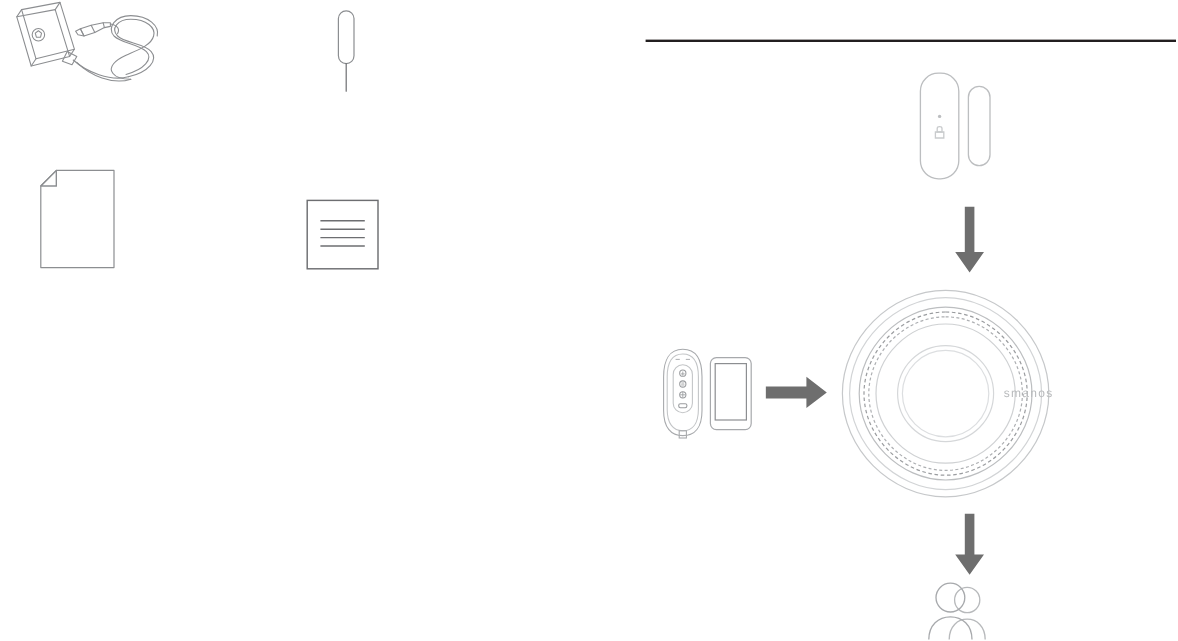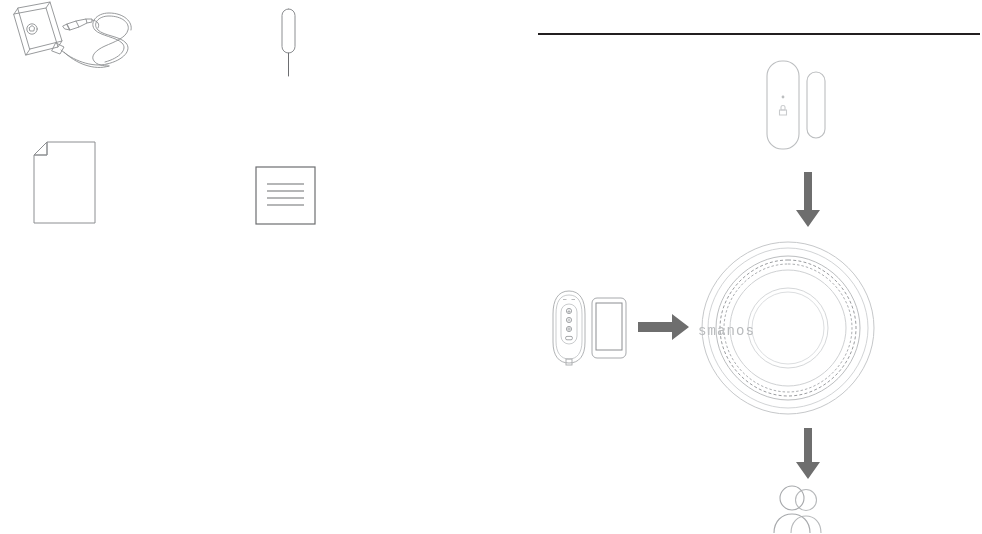--- a/index.html
+++ b/index.html
@@ -28,23 +28,23 @@
   }
 
   
   .arrow-down{position:absolute;}
   .arrow-right{position:absolute;}
 
   
   .hub-logo{
     position:absolute;
     left:0;top:0;width:100%;
-    text-align:left;
-    font-family:Liberation Mono, monospace;
-    font-size:14px;
+    text-align:right;
+    font-family:Liberation Sans, sans-serif;
+    font-size:10px;
     letter-spacing:1.1px;
     color:#b9bbbd;
     font-weight:400;
     user-select:none;
   }
 </style>
 </head>
 <body>
 
 <div class="page">

